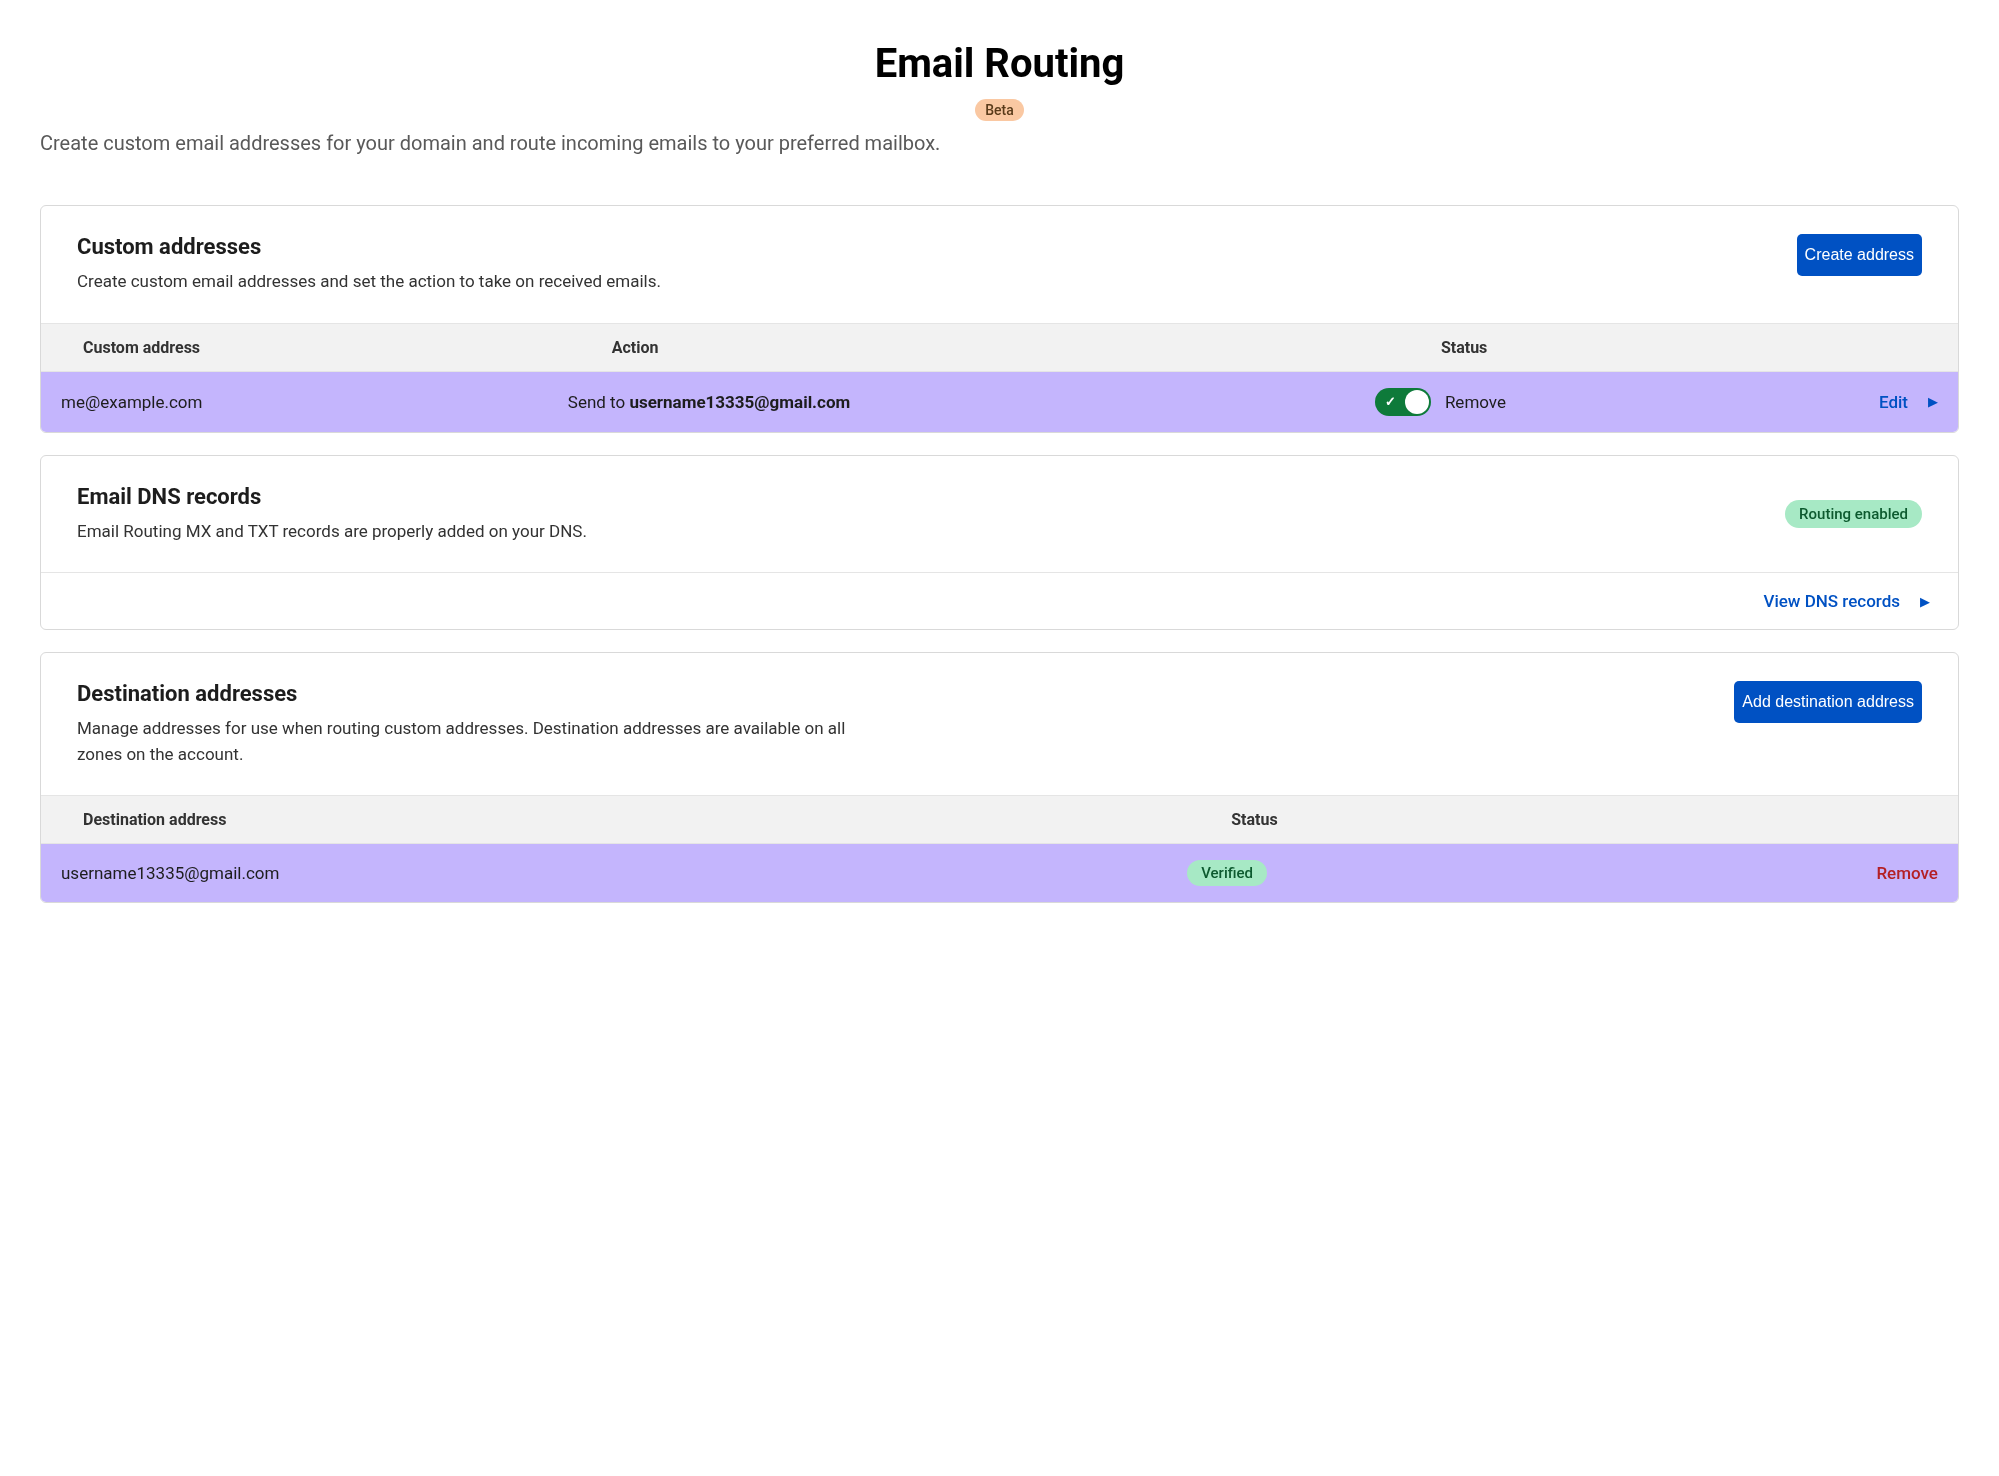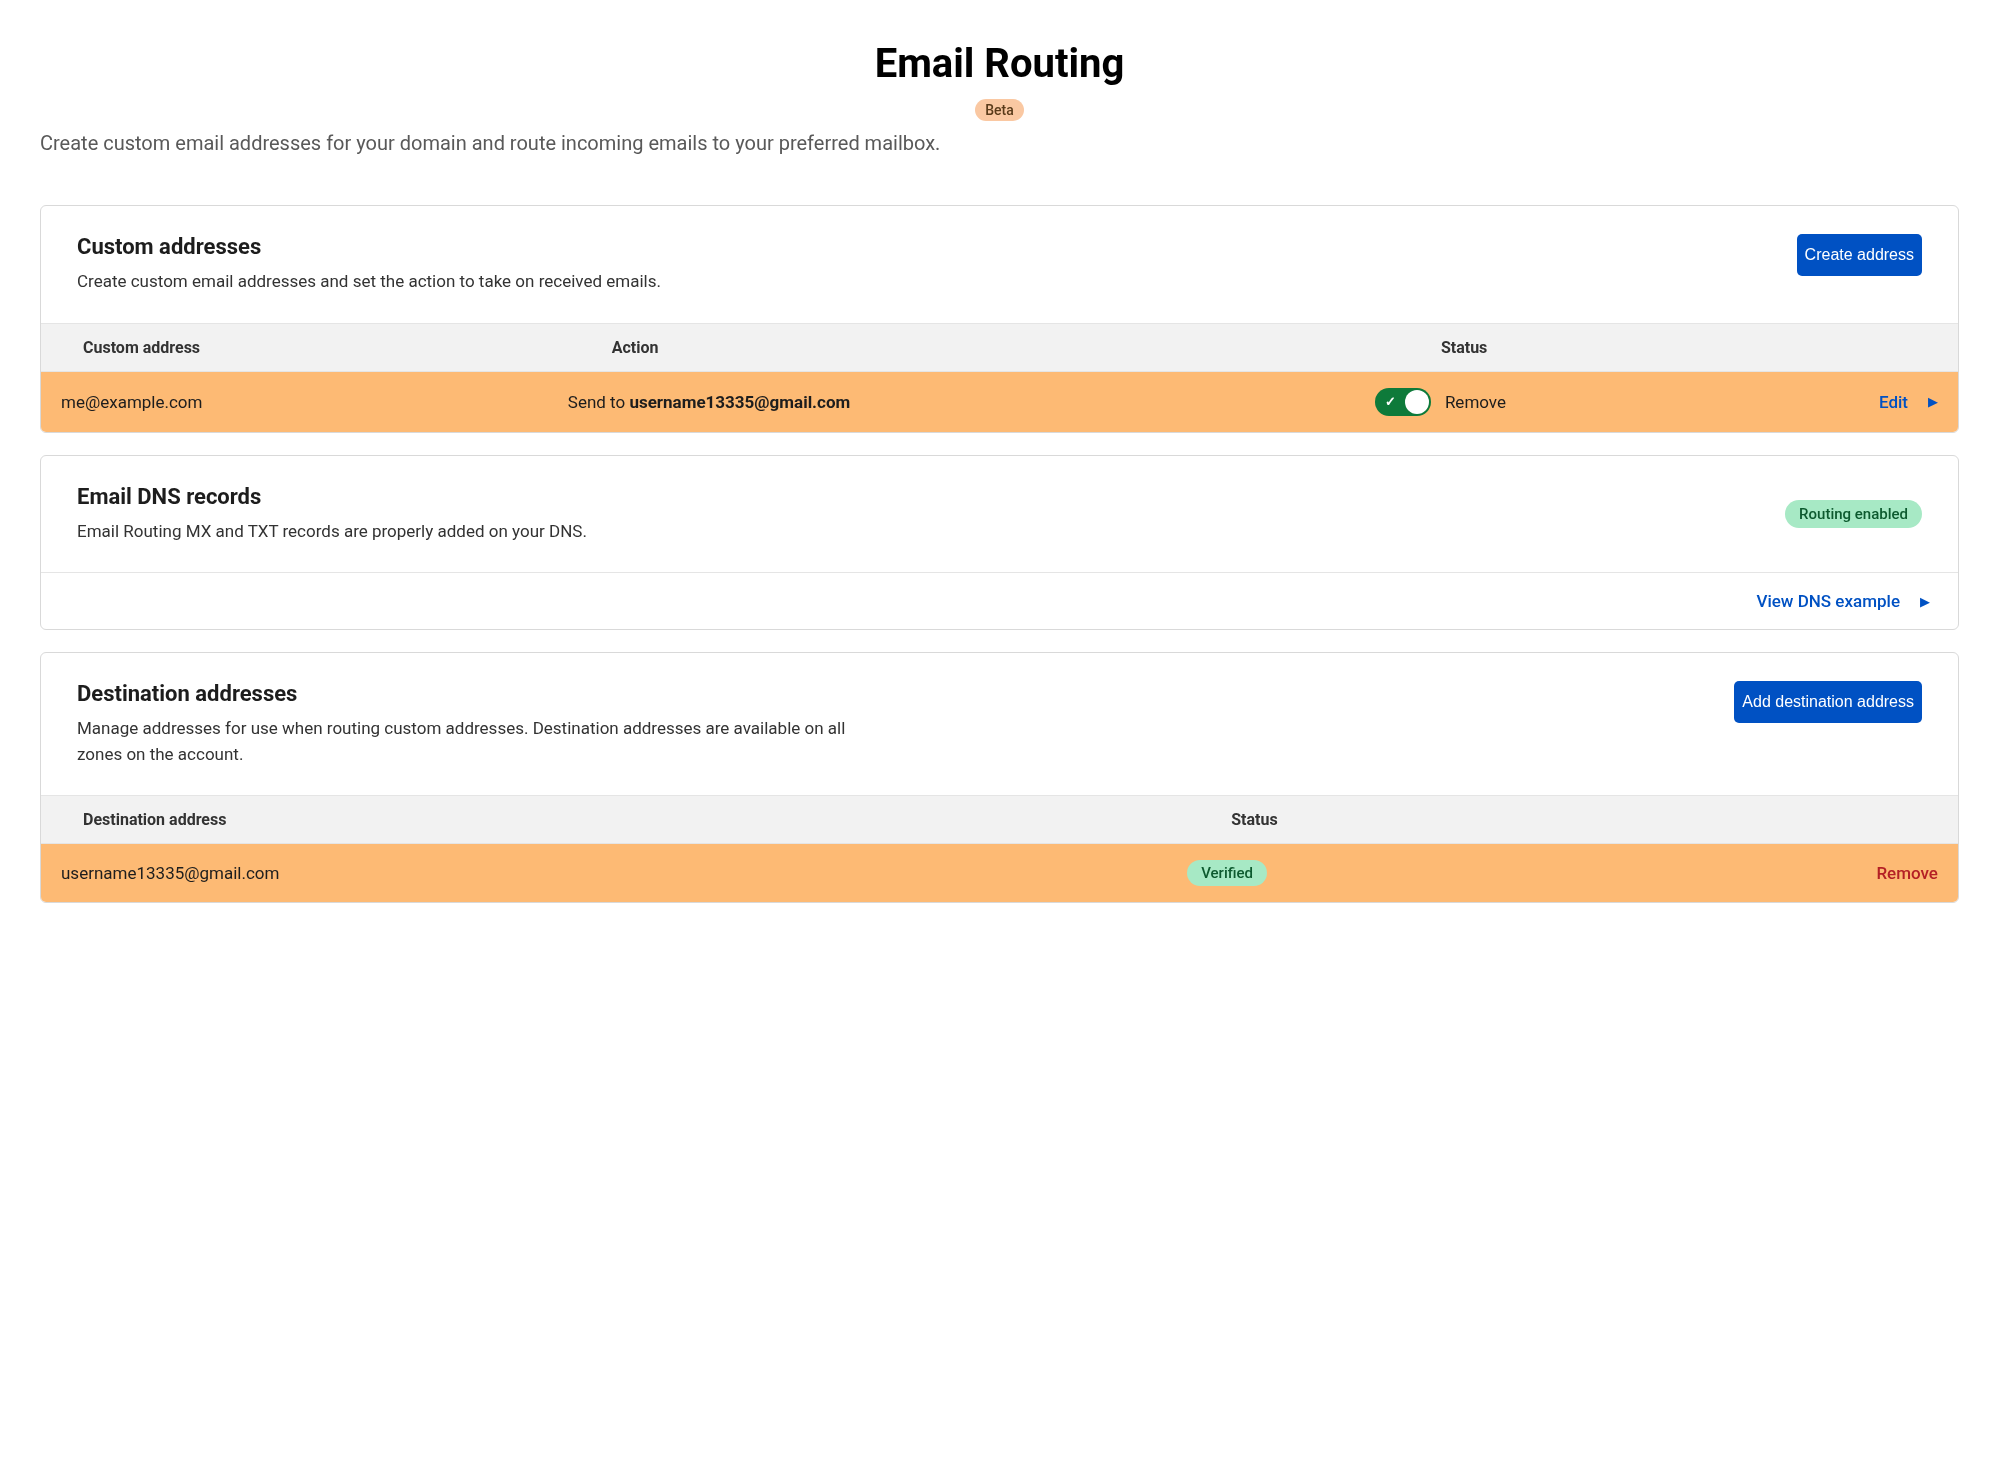--- a/index.html
+++ b/index.html
@@ -86,21 +86,21 @@
       display: flex;
       background: #f2f2f2;
       border-top: 1px solid #e5e5e5;
       border-bottom: 1px solid #e5e5e5;
       padding: 14px 20px;
     }
     .table-row {
       display: flex;
       align-items: center;
       padding: 16px 20px;
-      background: #fdba74;
+      background: #c4b5fd;
     }
     .th {
       font-size: 16px;
       font-weight: 700;
       color: #333;
       margin-left: 22px;
     }
     .td {
       font-size: 17px;
       color: #1d1d1d;
@@ -263,21 +263,21 @@
     <div class="dns-header-wrap">
       <div class="card-header-text">
         <h2 class="card-title">Email DNS records</h2>
         <p class="card-desc">Email Routing MX and TXT records are properly added on your DNS.</p>
       </div>
       <span class="dns-status-badge">Routing enabled</span>
     </div>
   </div>
   <div class="card-footer">
     <span class="link-action">
-      <span>View DNS example</span>
+      <span>View DNS records</span>
       <span class="caret">▶</span>
     </span>
   </div>
 </div>
 
 <div class="card">
   <div class="card-header">
     <div class="card-header-text">
       <h2 class="card-title">Destination addresses</h2>
       <p class="card-desc">Manage addresses for use when routing custom addresses. Destination addresses are available on all zones on the account.</p>

